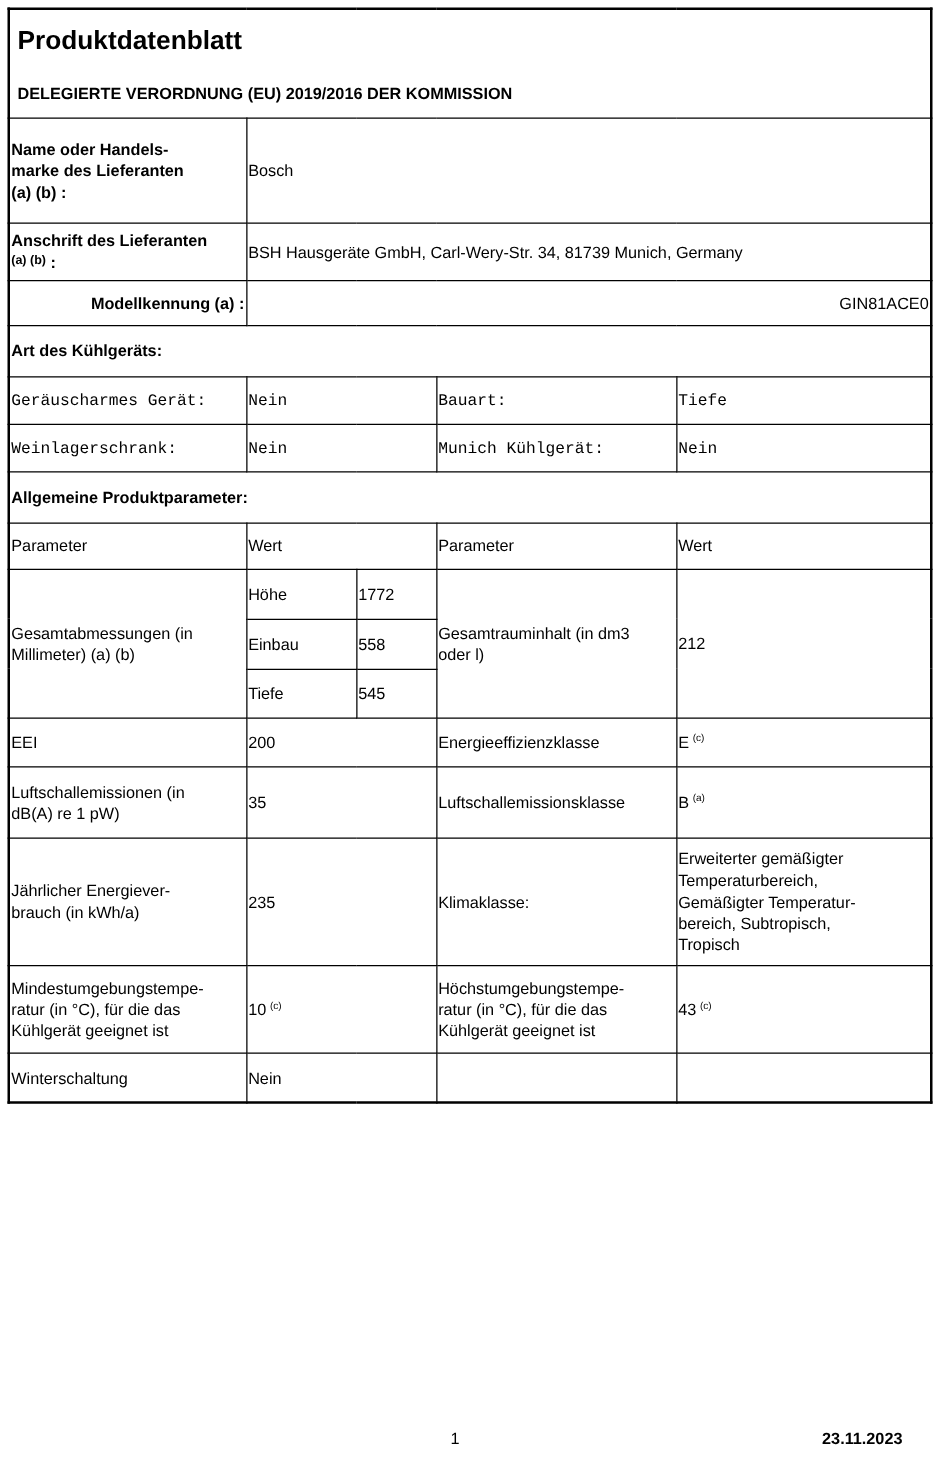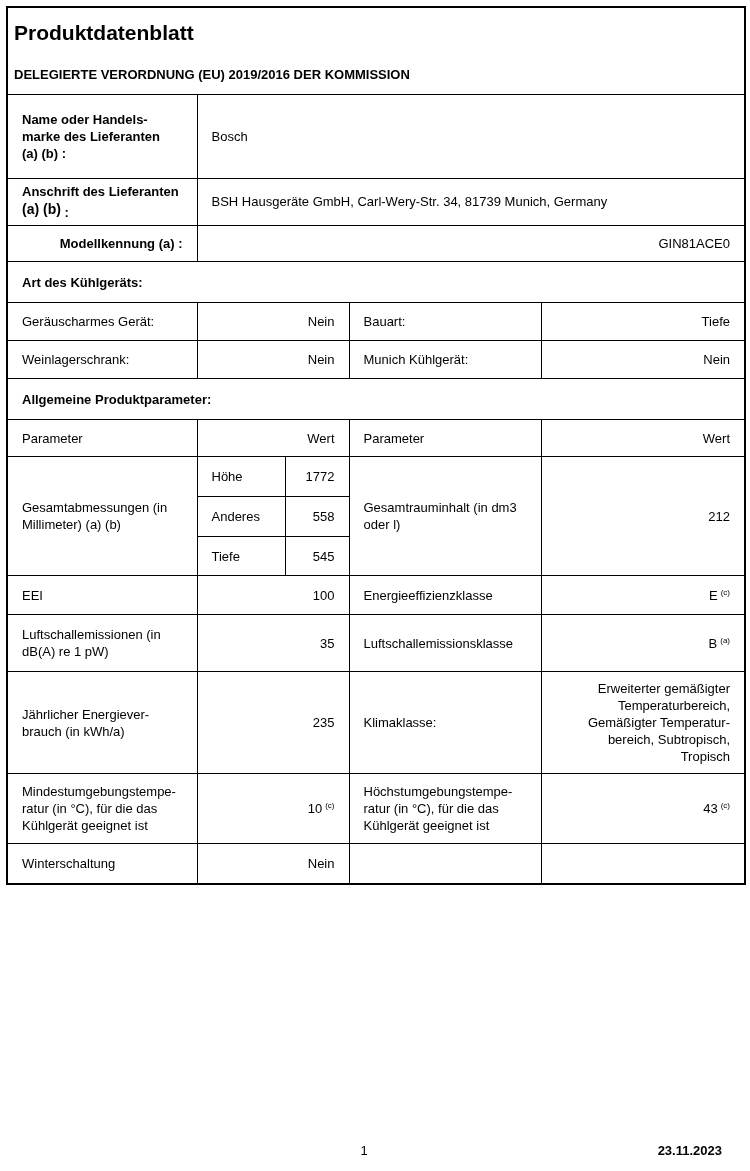--- a/index.html
+++ b/index.html
@@ -13,41 +13,41 @@
   }
   table.sheet {
     position: absolute; left: 6px; top: 6px;
     width: 738px;
     border-collapse: collapse;
     table-layout: fixed;
     border: 2px solid #000;
   }
   td {
     border: 1px solid #000;
-    padding: 4px 14px;
+    padding: 4px 1px;
     vertical-align: middle;
     line-height: 1.32;
     overflow: hidden;
   }
   .b   { font-weight: bold; }
-  .c   { text-align: right; }
+  .c   { text-align: left; }
   .pre { white-space: pre-line; }
   sup.fn {
     font-size: 8px;
     vertical-align: 5px;
     margin-left: 3px;
     line-height: 0;
   }
-  .sup-inline { font-size: 14px; vertical-align: 3px; }
+  .sup-inline { font-size: 10px; vertical-align: 3px; }
   .doc-title { font-size: 21px; font-weight: bold; margin: 2px 0 0 0; }
   .doc-reg   { margin-top: 19px; font-weight: bold; }
   td.title-cell { padding: 9px 6px 11px 6px; vertical-align: top; }
   
   tr.h86 { height: 86px; } tr.h84 { height: 84px; } tr.h46 { height: 46px; }
-  tr.h36 { height: 36px; text-align: right; } tr.h41 { height: 41px; } tr.h38 { height: 38px; }
+  tr.h36 { height: 36px; text-align: right; } tr.h41 { height: 41px; } tr.h38 { height: 38px; font-family: Liberation Mono, monospace; }
   tr.h37 { height: 37px; margin-left: 31px; } tr.h40 { height: 40px; } tr.h39 { height: 39px; }
   tr.h57 { height: 57px; } tr.h102 { height: 102px; } tr.h70 { height: 70px; }
   .footer {
     position: absolute; left: 6px; top: 1143px;
     width: 716px; height: 18px;
   }
   .footer .page-num { position: absolute; left: 50%; transform: translateX(-50%); }
   .footer .date     { position: absolute; right: 0; font-weight: bold; }
 </style>
 </head>
@@ -119,31 +119,31 @@
   <tr class="h40">
     <td rowspan="3" class="pre">Gesamtabmessungen (in
 Millimeter) (a) (b)</td>
     <td>Höhe</td>
     <td class="c">1772</td>
     <td rowspan="3" class="pre">Gesamtrauminhalt (in dm3
 oder l)</td>
     <td rowspan="3" class="c">212</td>
   </tr>
   <tr class="h40">
-    <td>Anderes</td>
+    <td>Einbau</td>
     <td class="c">558</td>
   </tr>
   <tr class="h39">
     <td>Tiefe</td>
     <td class="c">545</td>
   </tr>
 
   <tr class="h39">
     <td>EEI</td>
-    <td colspan="2" class="c">100</td>
+    <td colspan="2" class="c">200</td>
     <td>Energieeffizienzklasse</td>
     <td class="c"><span>E</span><sup class="fn">(c)</sup></td>
   </tr>
 
   <tr class="h57">
     <td class="pre">Luftschallemissionen (in
 dB(A) re 1 pW)</td>
     <td colspan="2" class="c">35</td>
     <td>Luftschallemissionsklasse</td>
     <td class="c"><span>B</span><sup class="fn">(a)</sup></td>

